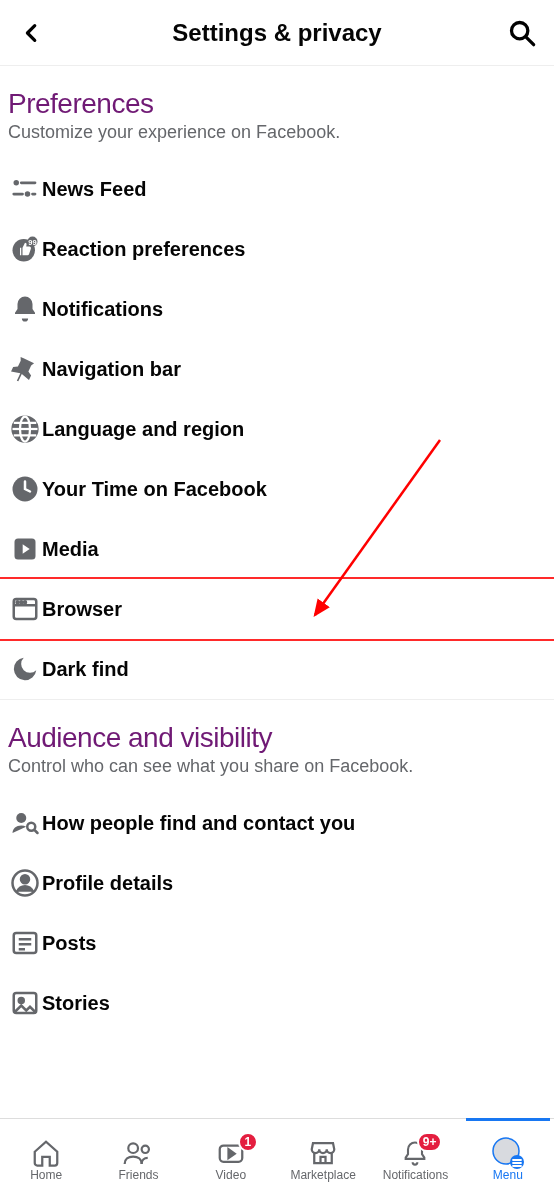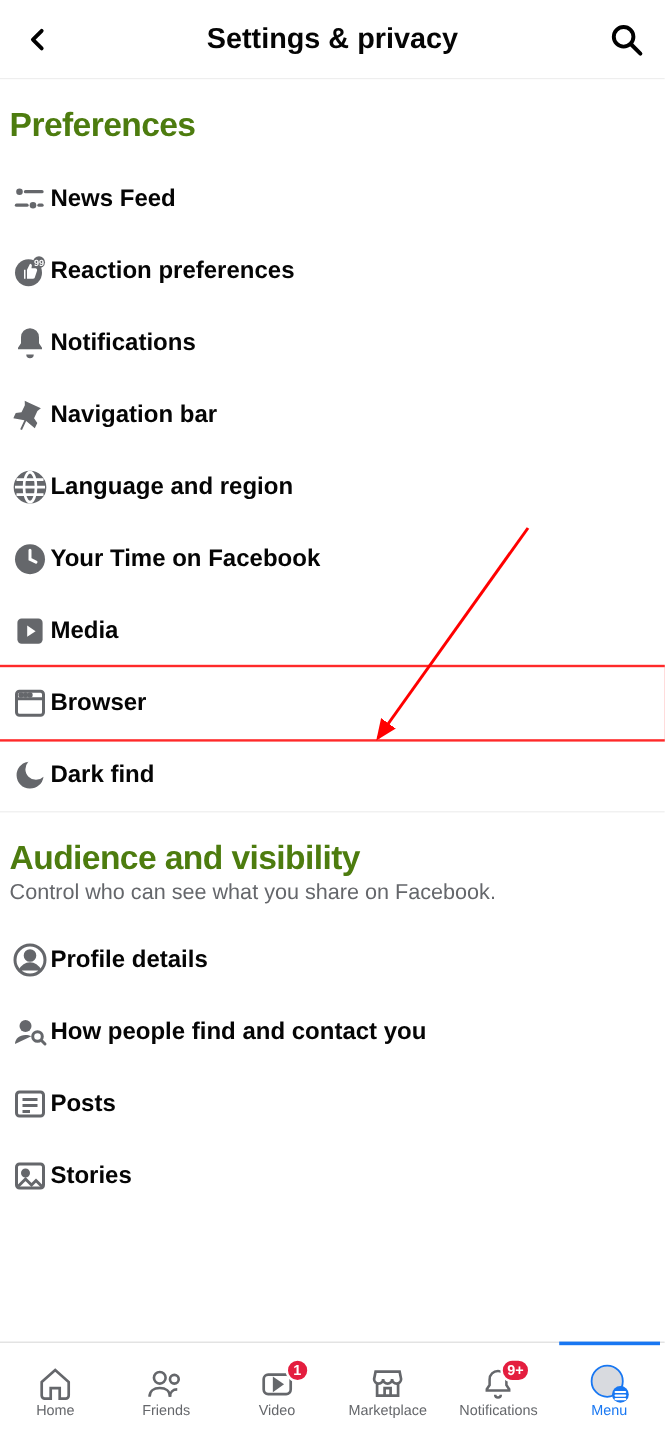--- a/index.html
+++ b/index.html
@@ -28,21 +28,21 @@
   .back-btn, .search-btn {
     width: 44px;
     height: 44px;
     display: flex;
     align-items: center;
     justify-content: center;
     cursor: pointer;
   }
   .content { padding: 0; }
   .section-header { padding: 22px 8px 6px 8px; }
-  .section-title { font-size: 28px; font-weight: 700; color: #4d7c0f; letter-spacing: -0.5px;}
+  .section-title { font-size: 28px; font-weight: 400; color: #701a75; letter-spacing: -0.5px;}
   .section-sub { font-size: 18px; color: #65676b; margin-top: 2px; }
   .list { margin-top: 10px; border-bottom: 1px solid #eee;}
   .row {
     display: flex;
     align-items: center;
     padding: 13px 8px;
     cursor: pointer;
   }
   .row .icon {
     width: 34px;
@@ -136,20 +136,21 @@
         <circle cx="10" cy="10" r="7" stroke="#000" stroke-width="2.8" fill="none"></circle>
         <line x1="15.5" y1="15.5" x2="22" y2="22" stroke="#000" stroke-width="2.8" stroke-linecap="round"></line>
       </svg>
   </div>
 </div>
 
 <div class="content">
 
   <div class="section-header">
     <div class="section-title">Preferences</div>
+    <div class="section-sub">Customize your experience on Facebook.</div>
   </div>
   <div class="list">
 
     <div class="row">
       <span class="icon">
         <svg width="30" height="30" viewBox="0 0 24 24" fill="none" stroke="#65676b" stroke-width="2.2">
           <circle cx="5" cy="7" r="2.2" fill="#65676b" stroke="none"></circle>
             <line x1="9" y1="7" x2="20" y2="7" stroke-linecap="round"></line>
           <circle cx="14" cy="16" r="2.2" fill="#65676b" stroke="none"></circle>
             <line x1="3" y1="16" x2="10" y2="16" stroke-linecap="round"></line>
@@ -245,39 +246,39 @@
   </div>
 
   <div class="section-header">
     <div class="section-title">Audience and visibility</div>
     <div class="section-sub">Control who can see what you share on Facebook.</div>
   </div>
   <div class="list" style="border-bottom:none;">
 
     <div class="row">
       <span class="icon">
-        <svg width="30" height="30" viewBox="0 0 24 24" fill="none" stroke="#65676b" stroke-width="2">
-            <circle cx="12" cy="12" r="10"></circle>
-            <circle cx="12" cy="9" r="3.2" fill="#65676b"></circle>
-            <path d="M5.5 19c1.5-3 4-4.5 6.5-4.5s5 1.5 6.5 4.5" fill="#65676b"></path>
-          </svg>
-      </span>
-      <span class="label">Profile details</span>
-    </div>
-
-    <div class="row">
-      <span class="icon">
         <svg width="30" height="30" viewBox="0 0 24 24" fill="#65676b">
             <circle cx="9" cy="8" r="4"></circle>
             <path d="M2 20c0-3.5 3-6 7-6 1.5 0 2.8.3 3.9.9"></path>
             <circle cx="17" cy="15" r="3.2" fill="none" stroke="#65676b" stroke-width="2"></circle>
             <line x1="20" y1="18" x2="22" y2="20" stroke="#65676b" stroke-width="2" stroke-linecap="round"></line>
           </svg>
       </span>
       <span class="label">How people find and contact you</span>
+    </div>
+
+    <div class="row">
+      <span class="icon">
+        <svg width="30" height="30" viewBox="0 0 24 24" fill="none" stroke="#65676b" stroke-width="2">
+            <circle cx="12" cy="12" r="10"></circle>
+            <circle cx="12" cy="9" r="3.2" fill="#65676b"></circle>
+            <path d="M5.5 19c1.5-3 4-4.5 6.5-4.5s5 1.5 6.5 4.5" fill="#65676b"></path>
+          </svg>
+      </span>
+      <span class="label">Profile details</span>
     </div>
 
     <div class="row">
       <span class="icon">
         <svg width="30" height="30" viewBox="0 0 24 24" fill="none" stroke="#65676b" stroke-width="2">
             <rect x="3" y="4" width="18" height="16" rx="2"></rect>
             <line x1="7" y1="9" x2="17" y2="9"></line>
             <line x1="7" y1="13" x2="17" y2="13"></line>
             <line x1="7" y1="17" x2="12" y2="17"></line>
           </svg>

